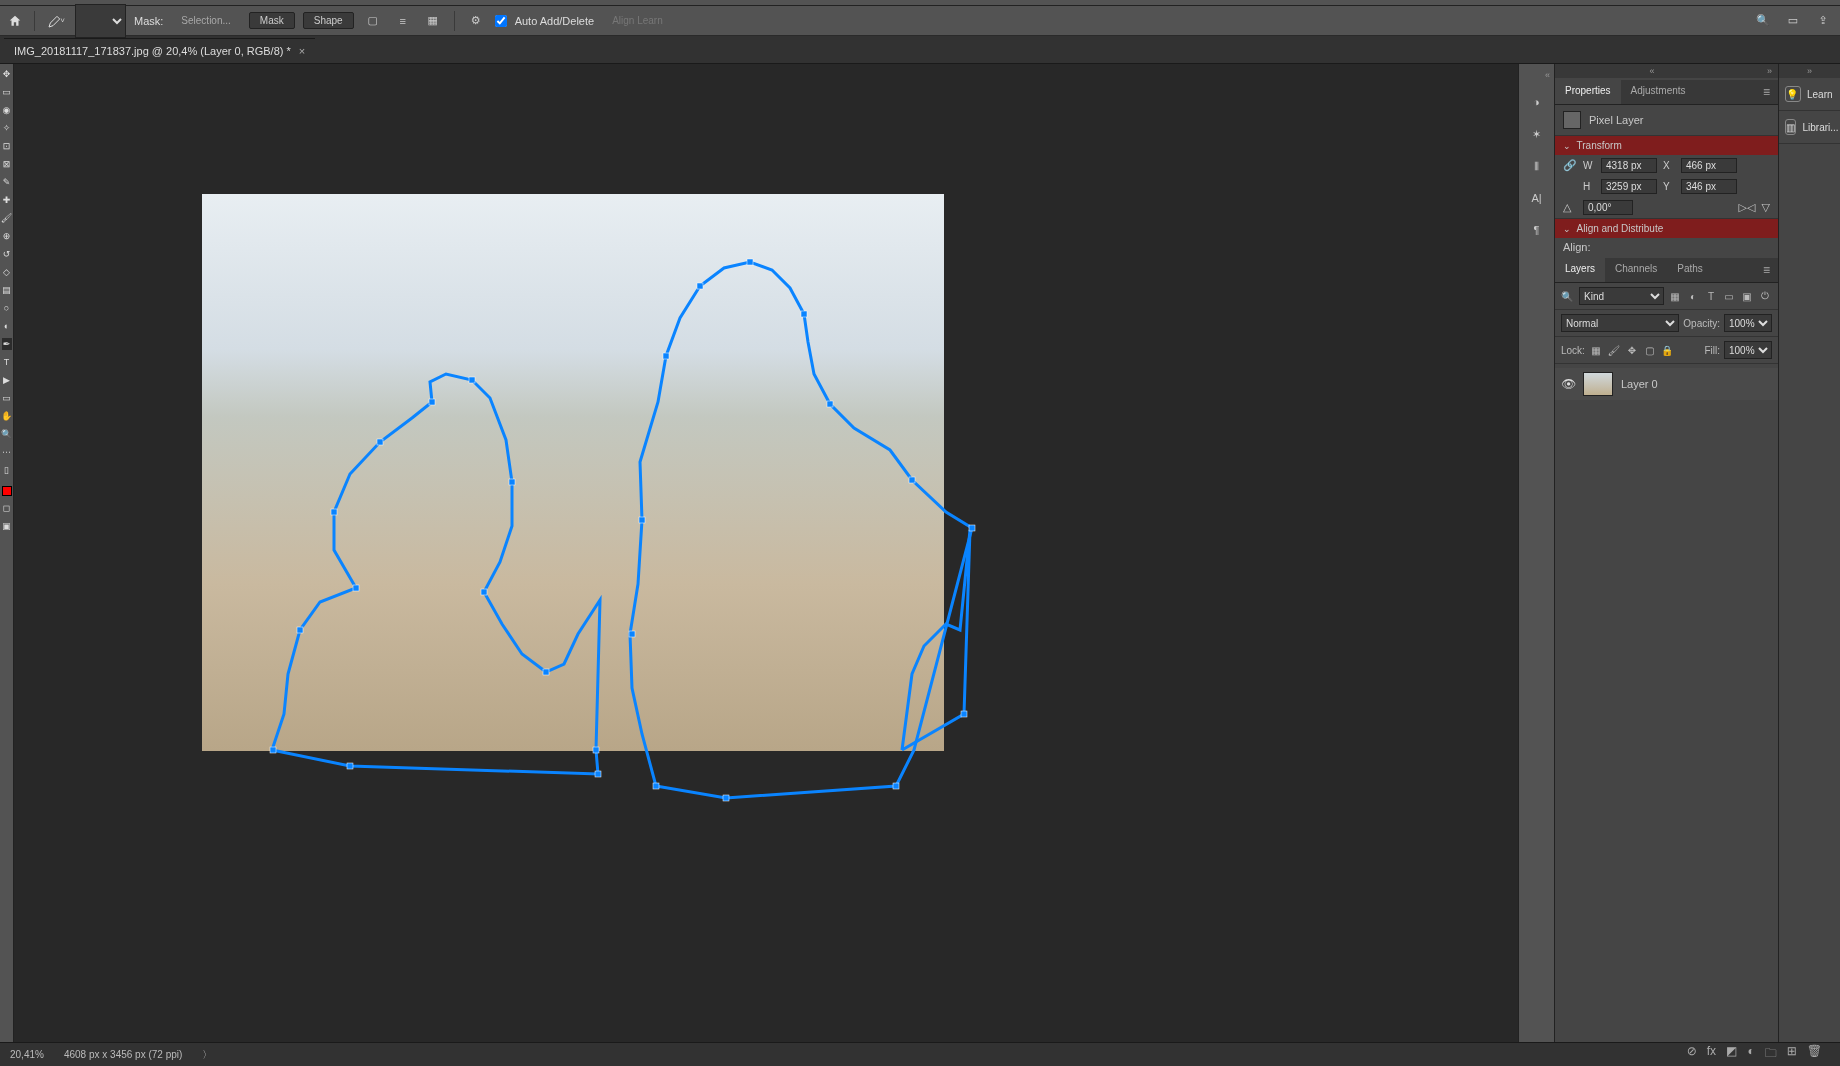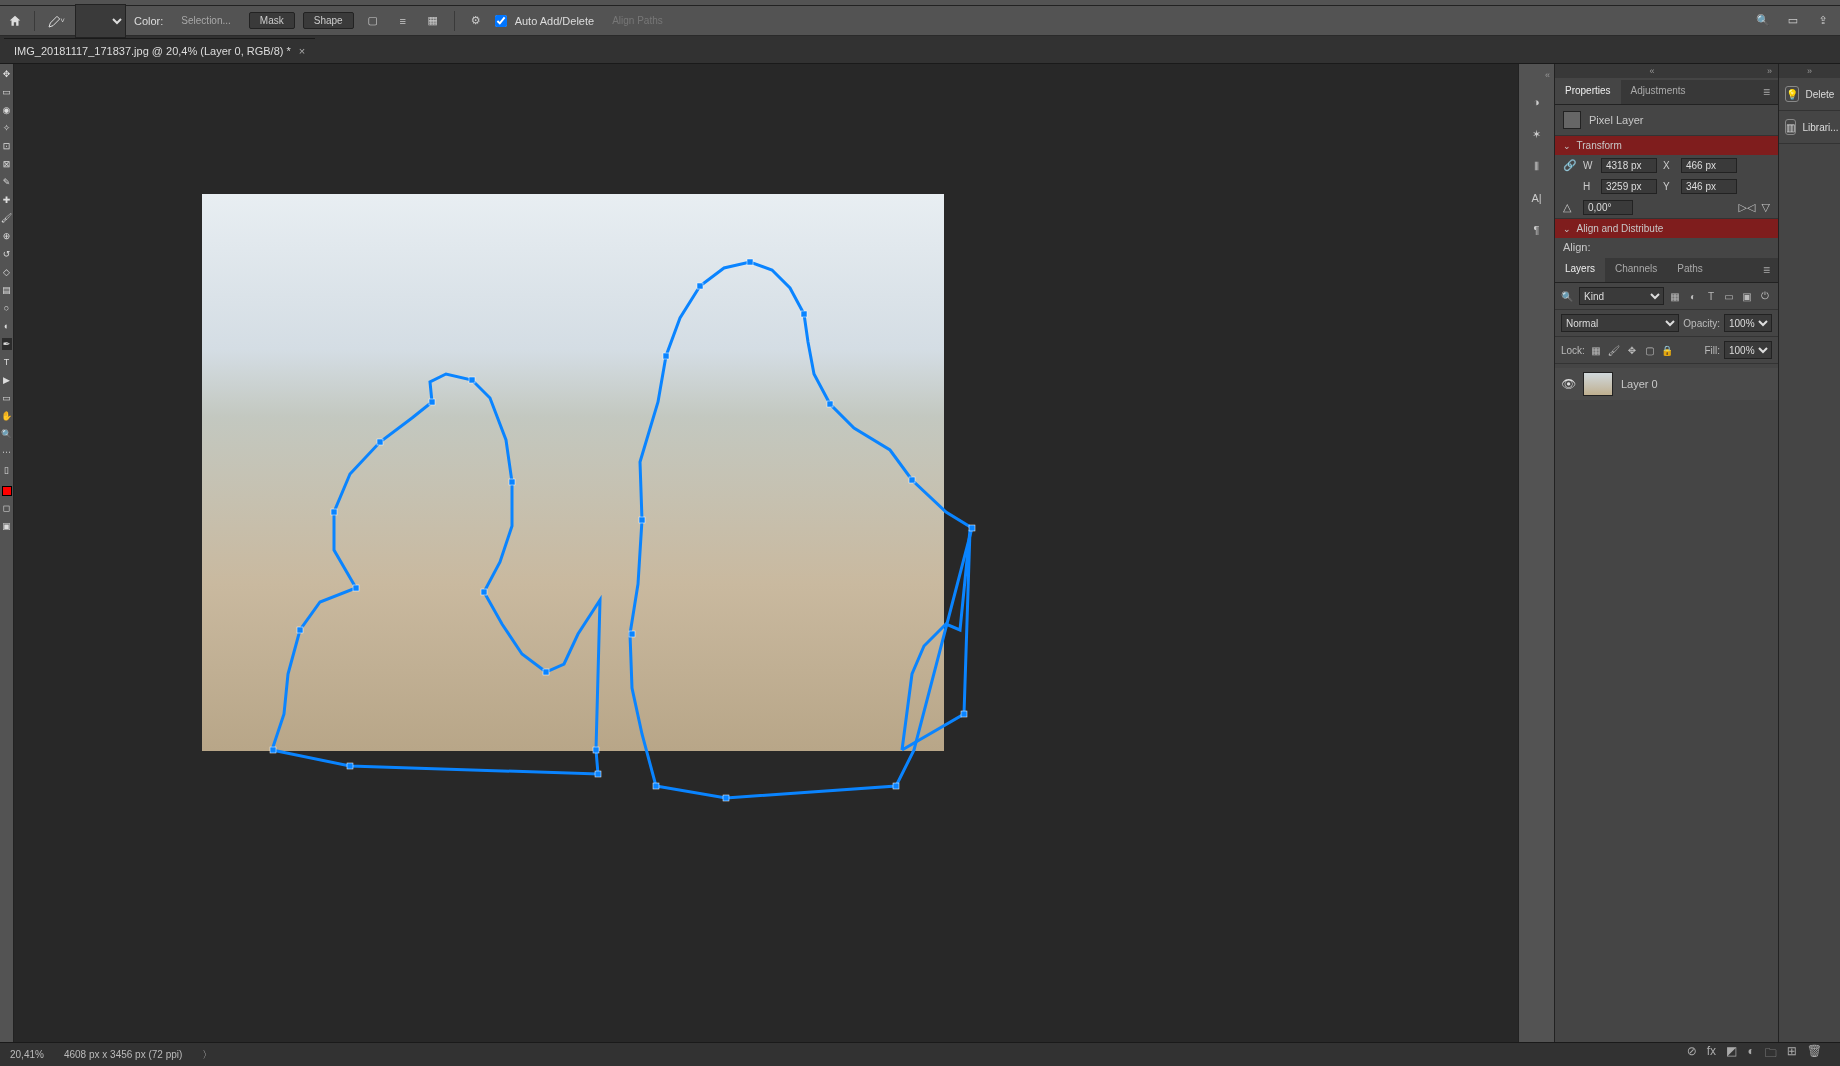--- a/index.html
+++ b/index.html
@@ -94,32 +94,32 @@
       </svg>
     </span>
   <span class="sep"></span>
   <span class="iconbtn">
       <svg width="16" height="16" viewBox="0 0 24 24" fill="none" stroke="#ddd" stroke-width="1.5">
         <path d="M3 21l6-2 10-10-4-4L5 15l-2 6z"></path>
       </svg>
       <span style="font-size:8px;margin-left:-3px">˅</span>
     </span>
   <select><option>Path</option></select>
-  <span>Color:</span>
+  <span>Mask:</span>
   <span class="btn link">Selection...</span>
   <span class="btn">Mask</span>
   <span class="btn">Shape</span>
   <span class="iconbtn">▢</span>
   <span class="iconbtn">≡</span>
   <span class="iconbtn">▦</span>
   <span class="sep"></span>
   <span class="iconbtn">⚙</span>
   <input type="checkbox" class="chk" checked="" style="">
   <span>Auto Add/Delete</span>
-  <span class="btn link disabled">Align Paths</span>
+  <span class="btn link disabled">Align Learn</span>
   <span class="spacer"></span>
   <span class="iconbtn">🔍</span>
   <span class="iconbtn">▭</span>
   <span class="iconbtn">⇪</span>
 </div>
 
 <div class="tabbar">
   <div class="tab">
     <span>IMG_20181117_171837.jpg @ 20,4% (Layer 0, RGB/8) *</span>
     <span class="close">×</span>
@@ -290,21 +290,21 @@
           </div>
         </div>
       </div>
     </div>
   </div>
 
   <div class="rpanel">
     <div class="collapse-arrows" style="text-align:center">»</div>
     <div class="item">
       <span class="ic">💡</span>
-      <span>Delete</span>
+      <span>Learn</span>
     </div>
     <div class="item">
       <span class="ic">▥</span>
       <span>Librari...</span>
     </div>
   </div>
 </div>
 
 <div class="statusbar">
   <span>20,41%</span>

